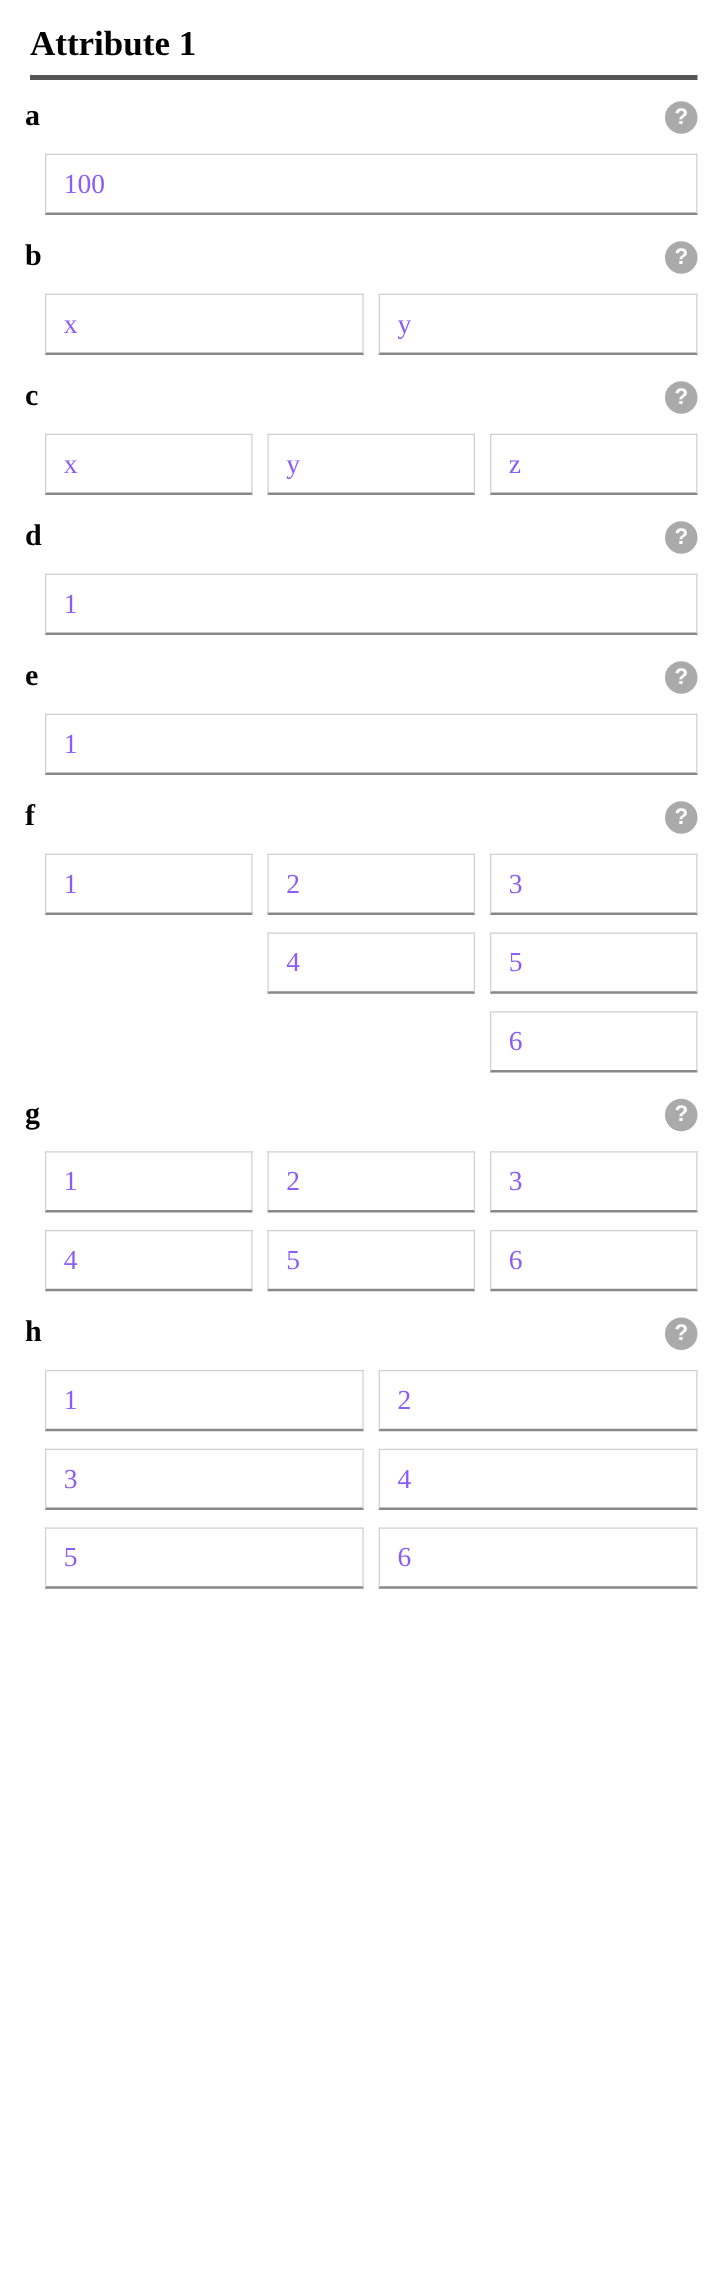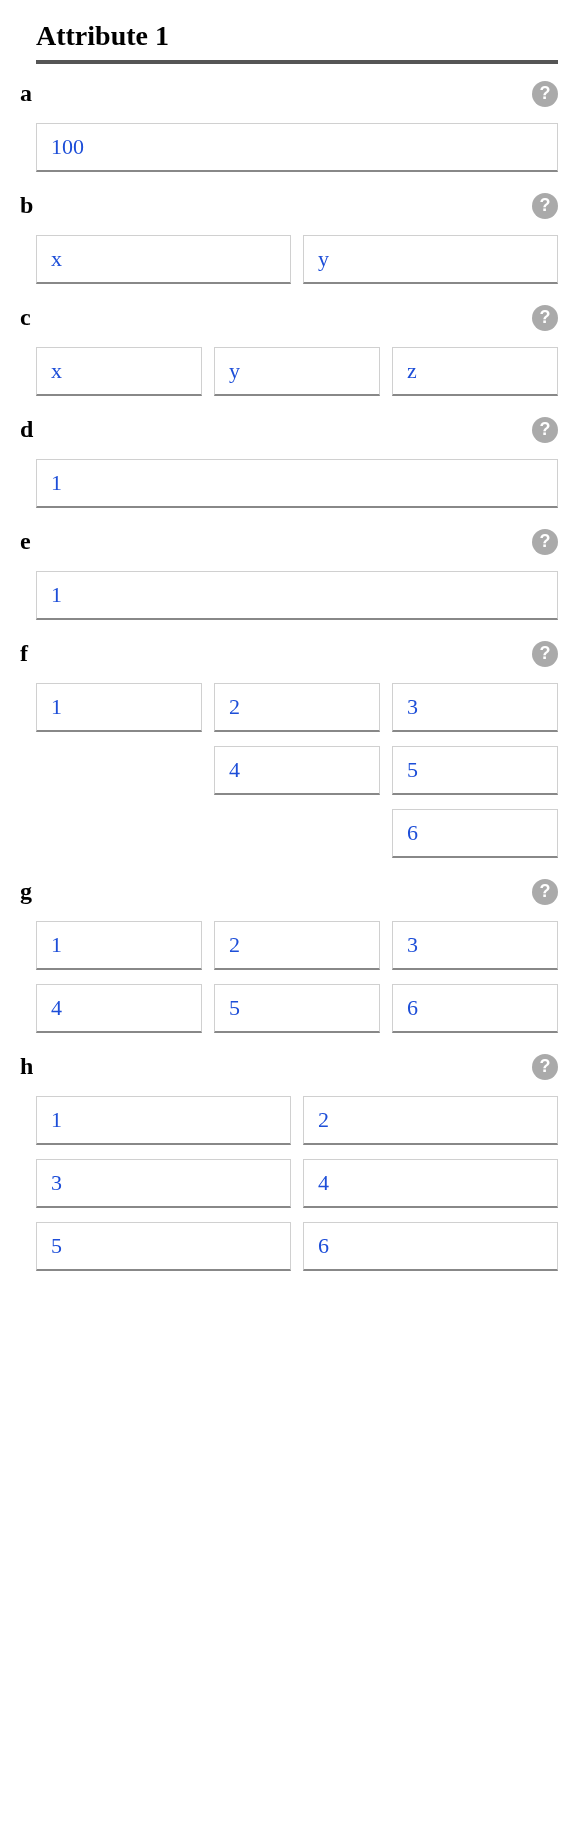--- a/index.html
+++ b/index.html
@@ -12,21 +12,21 @@
     }
     .section {
       padding: 20px 20px 0 20px;
     }
     .section-title {
       font-size: 28px;
       font-weight: bold;
       color: #000;
       padding-bottom: 8px;
       border-bottom: 4px solid #555;
-      margin: 0 0 16px 16px;
+      margin: 0 0 16px 4px;
     }
     .field {
       margin-bottom: 20px;
     }
     .field-header {
       display: flex;
       justify-content: space-between;
       align-items: center;
       margin-bottom: 16px;
     }
@@ -48,21 +48,21 @@
       font-size: 18px;
       font-weight: bold;
       cursor: pointer;
     }
     .input-area {
       padding-left: 16px;
     }
     .txt-input {
       font-family: Georgia, 'Times New Roman', serif;
       font-size: 22px;
-      color: #1d4ed8;
+      color: #8b5cf6;
       padding: 10px 14px;
       border: 1px solid #d0d0d0;
       border-bottom: 2px solid #888;
       background: #fff;
       outline: none;
       width: 100%;
     }
     .row {
       display: flex;
       gap: 12px;

